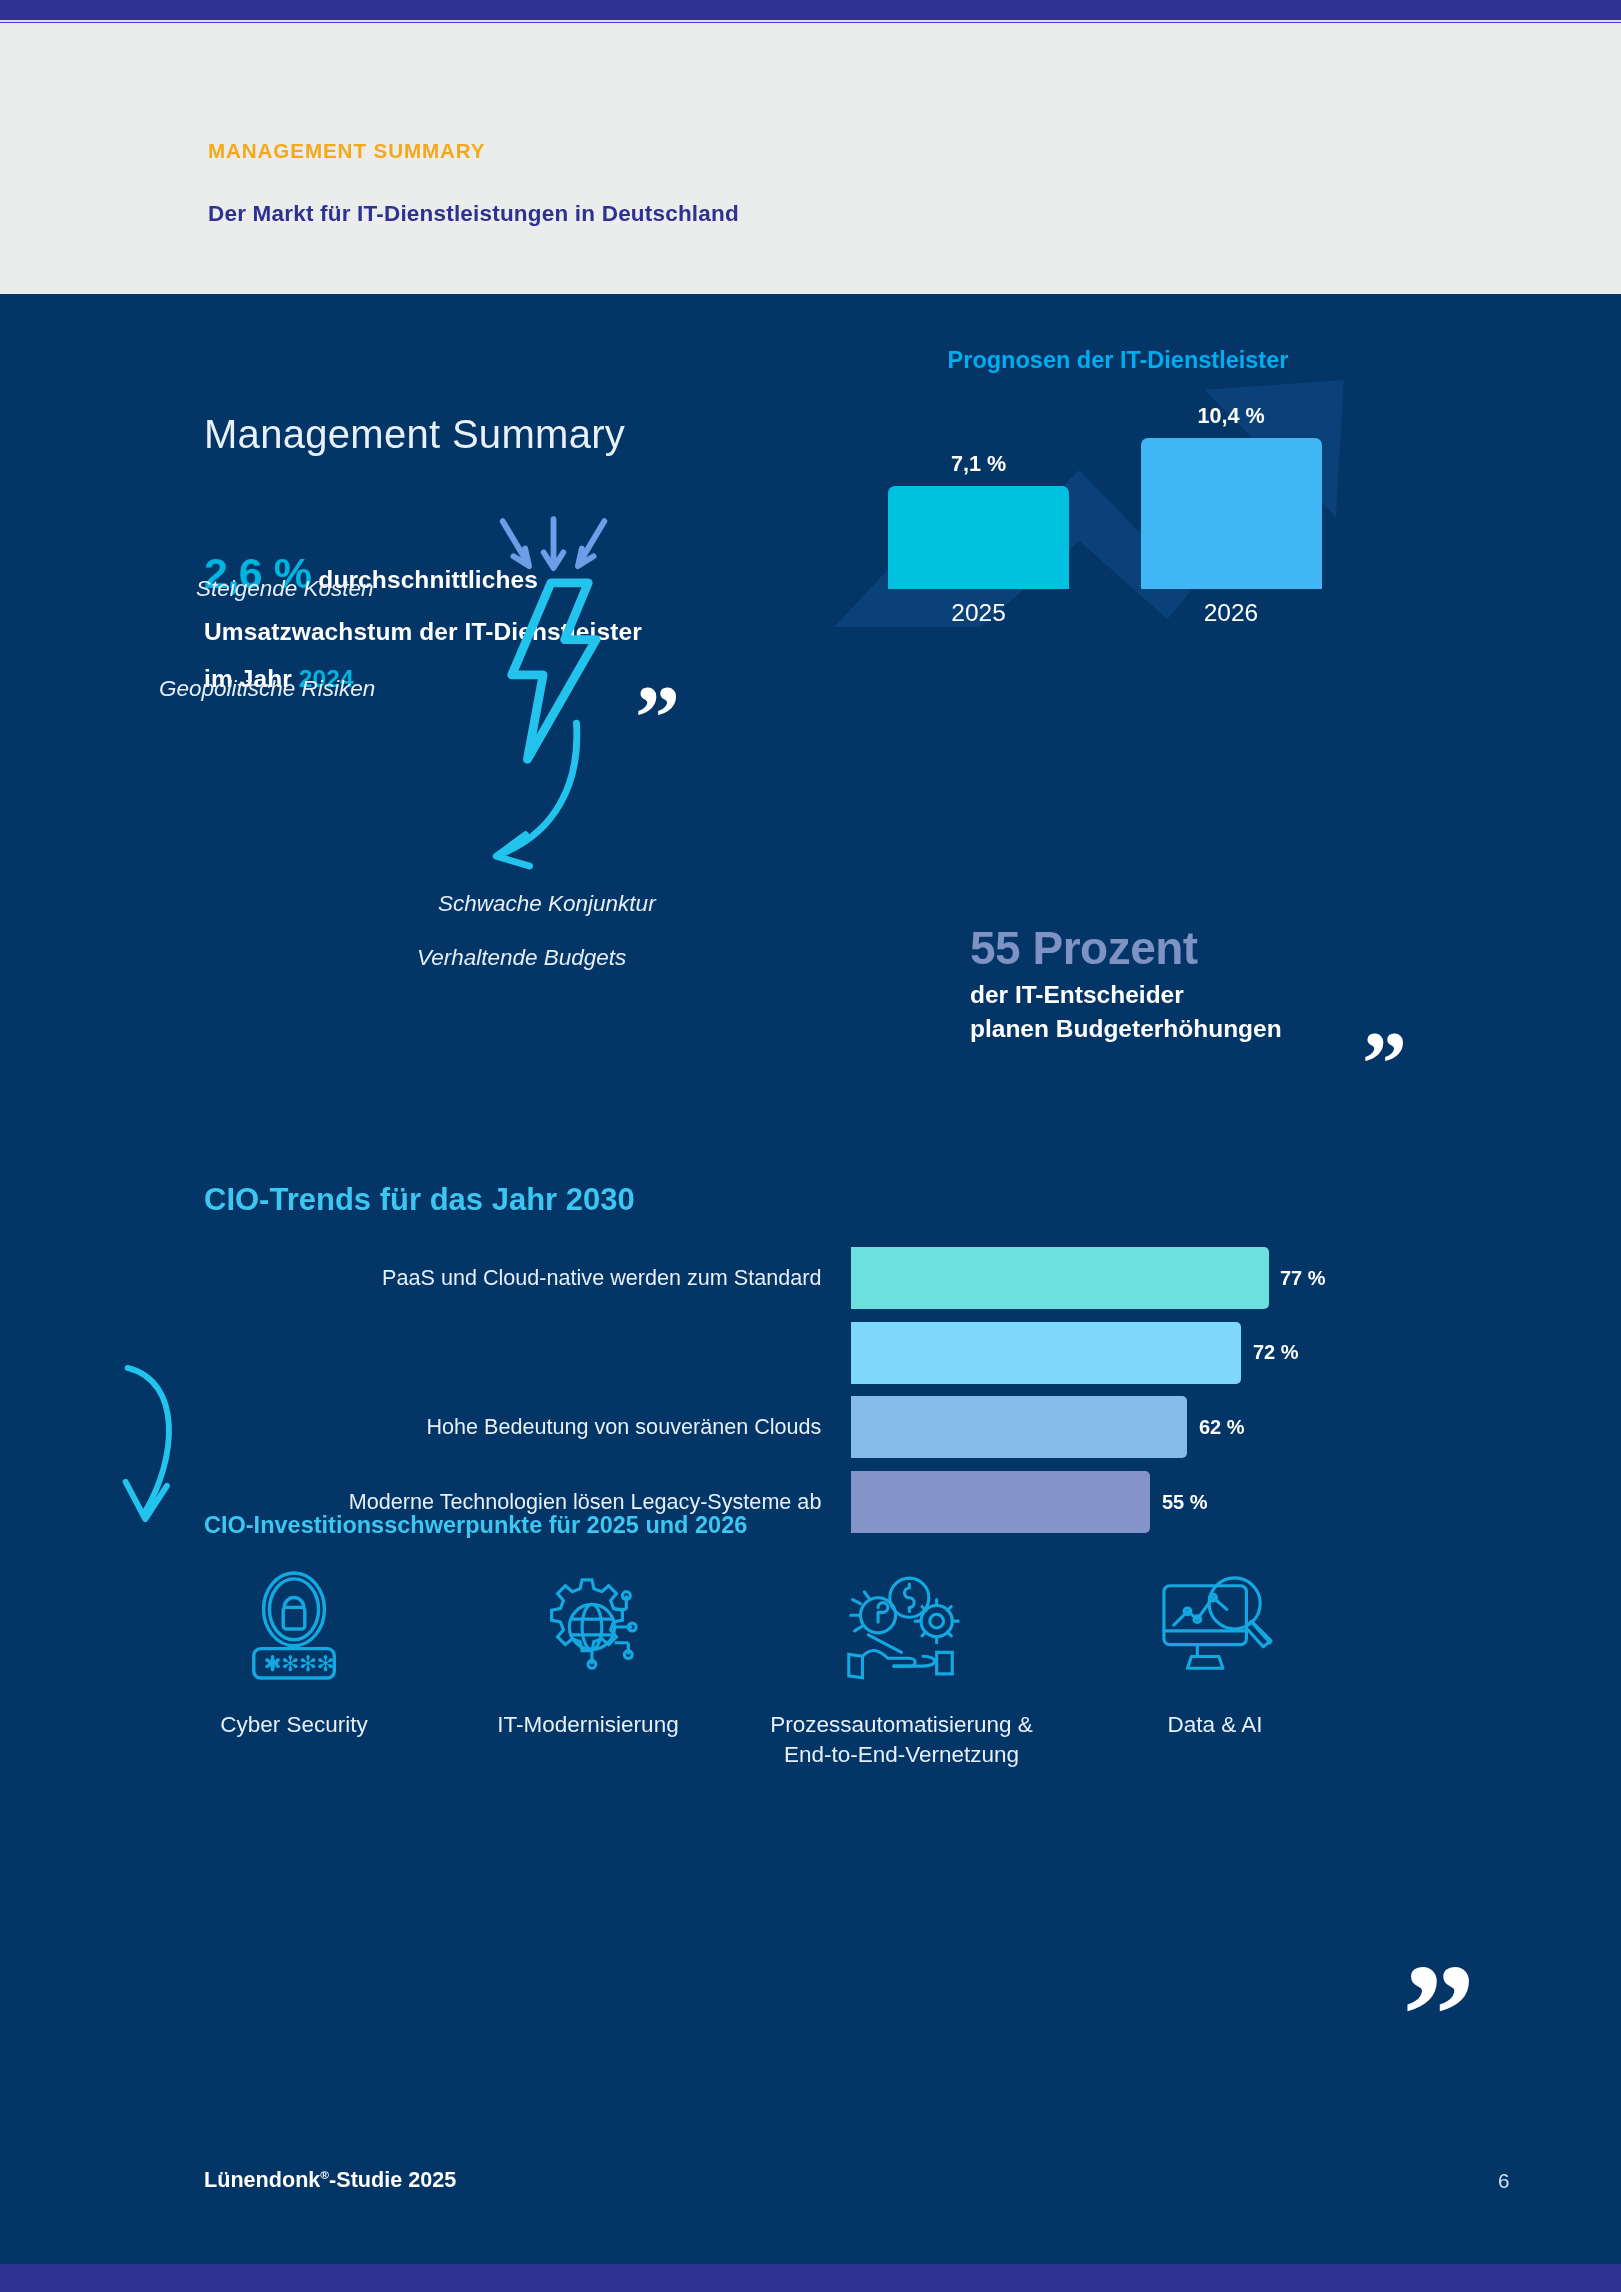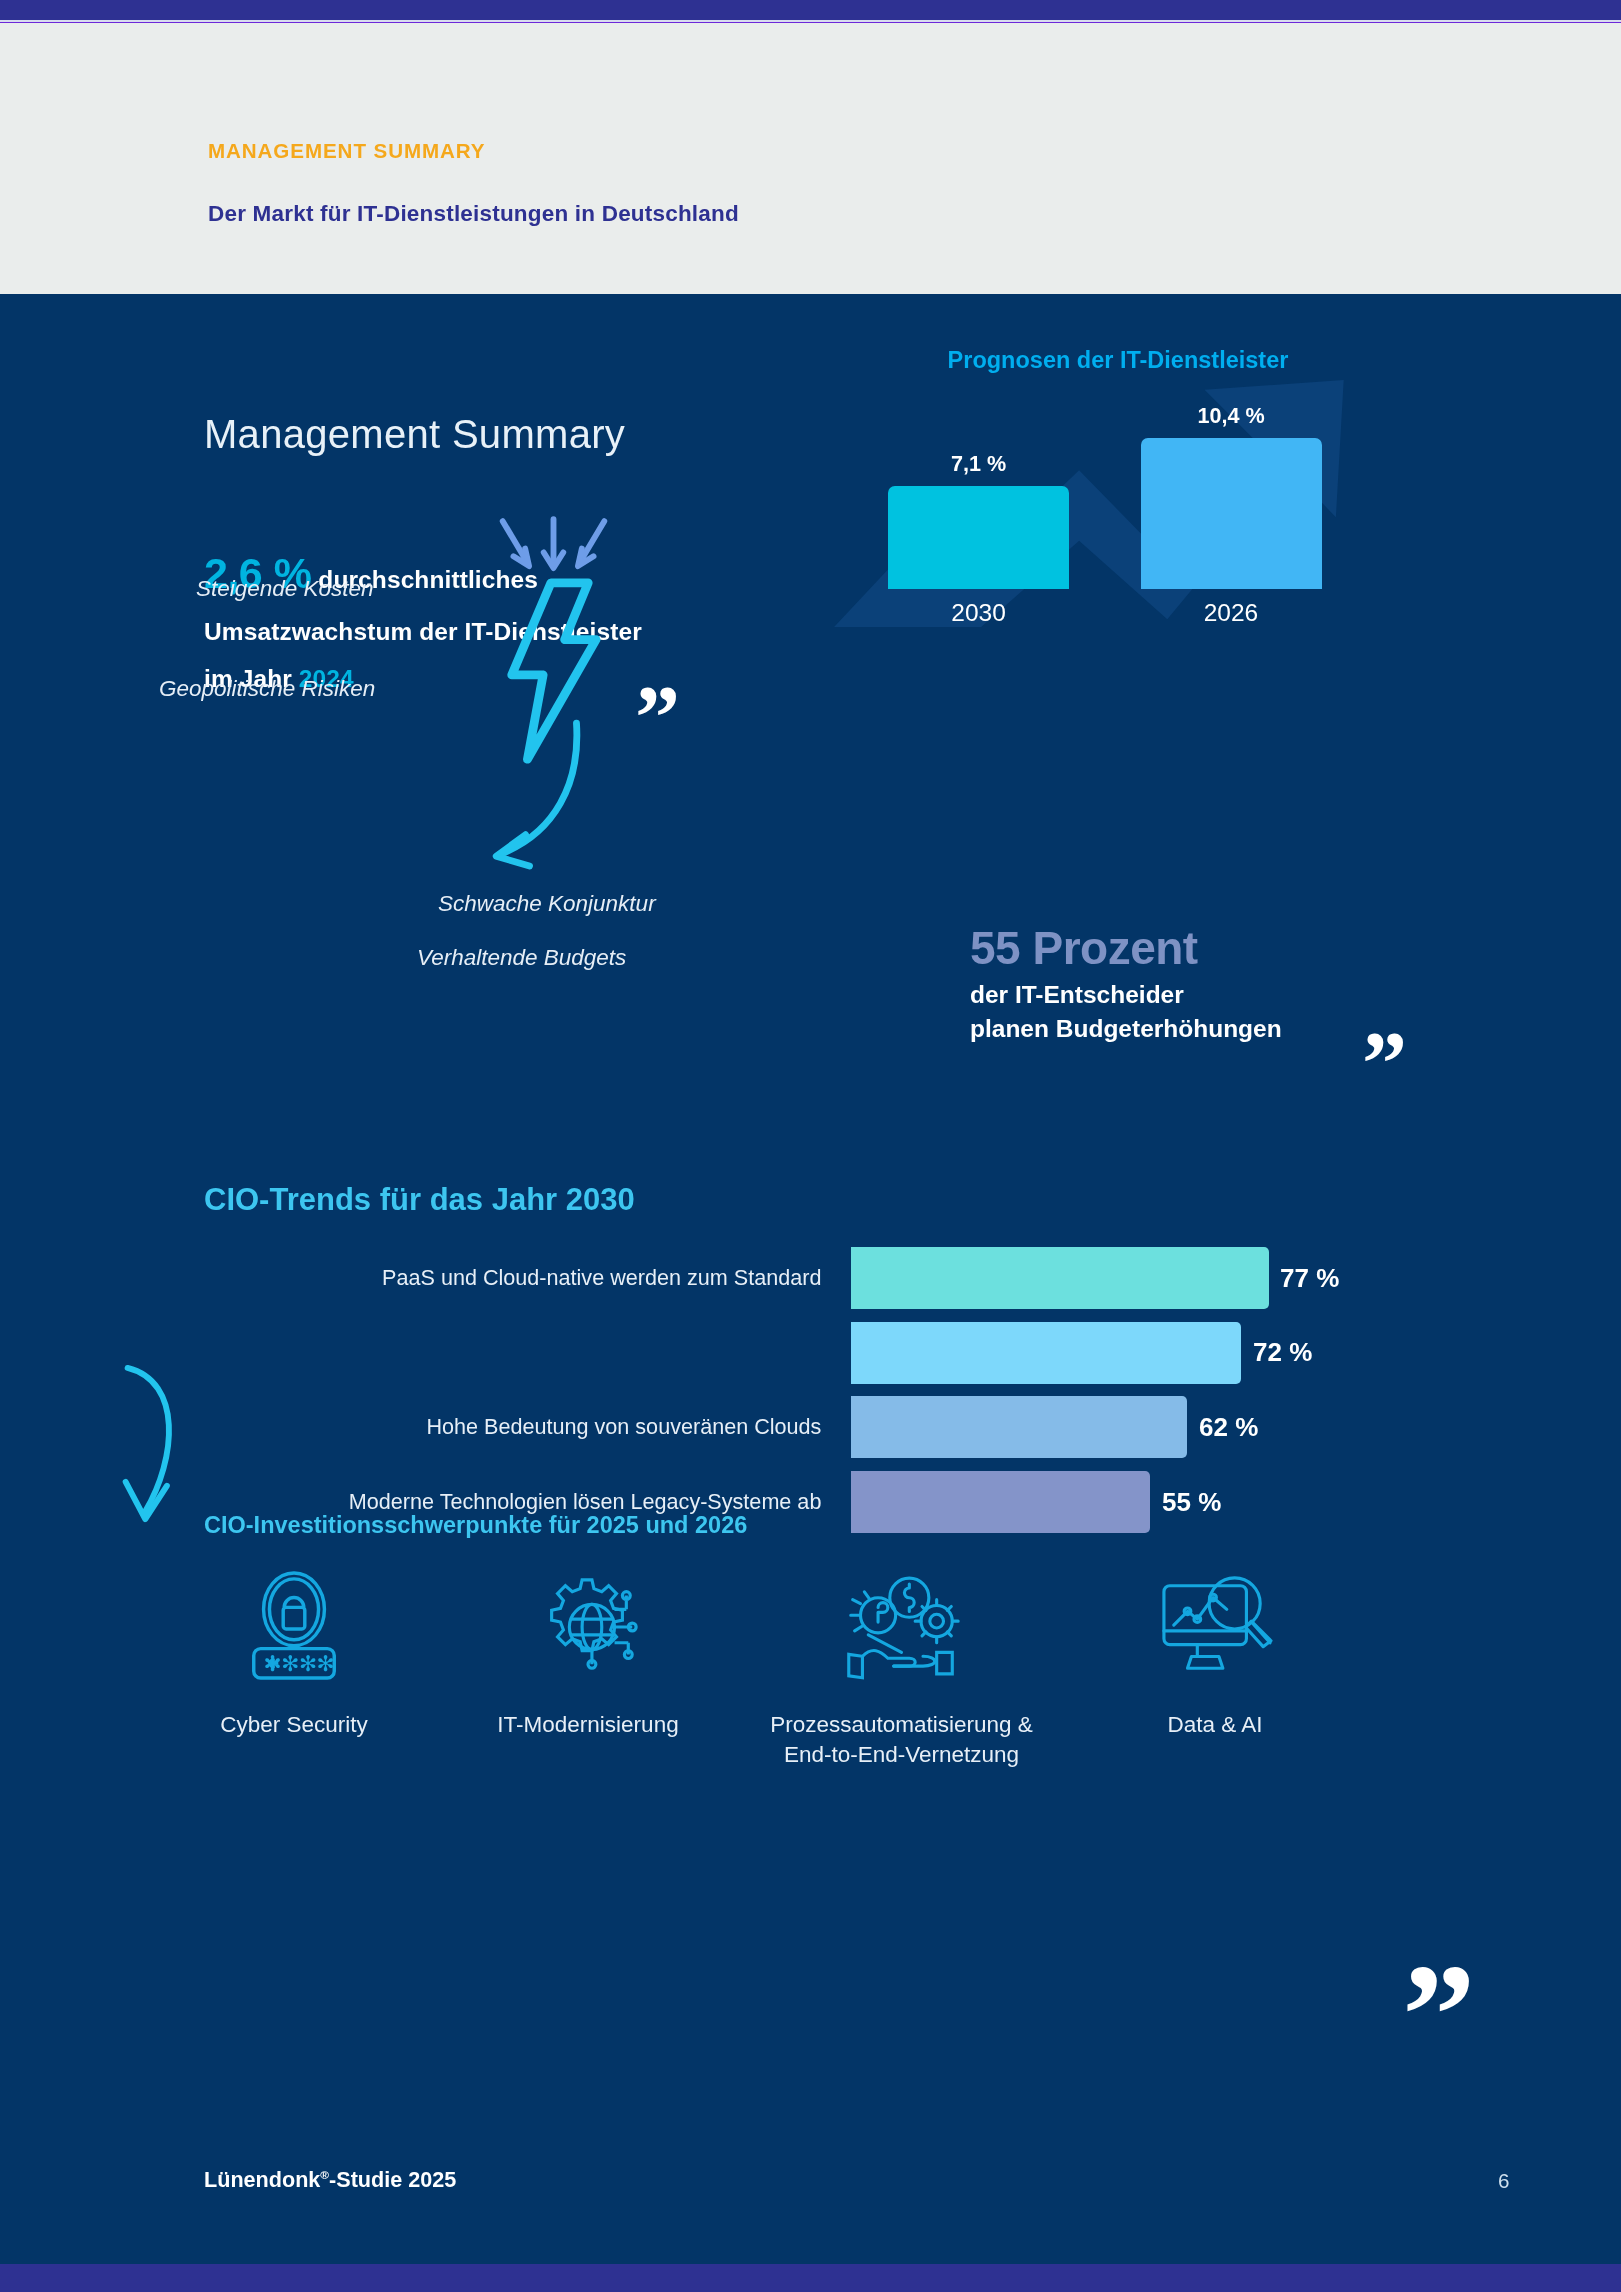--- a/index.html
+++ b/index.html
@@ -123,21 +123,21 @@
     position: absolute; left: 8px; top: 0; width: 627px; height: 62px;
     display: flex; align-items: center; justify-content: flex-end;
     font-size: 21.6px; color: #e7eff7; text-align: right; padding-right: 17.6px;
   }
   .trend-bar {
     position: absolute; left: 647px; top: 0; height: 62px;
     border-radius: 0 4.9px 4.9px 0;
   }
   .trend-pct {
     position: absolute; top: 0; height: 62px; display: flex; align-items: center;
-    font-size: 26px; font-weight: bold; color: #ffffff;
+    font-size: 20px; font-weight: bold; color: #ffffff;
   }
 
   
   .invest-title {
     position: absolute; left: 204px; top: 1218px;
     font-size: 23.5px; font-weight: bold; color: #3dc6f0;
   }
   .invest-row {
     position: absolute; left: 147px; top: 1274px; width: 1274px;
     display: flex; justify-content: flex-start;
@@ -199,21 +199,21 @@
         <svg width="549" height="294" viewBox="0 0 560 300">
           <g fill="#0b4179">
             <polygon points="0,300 60,236 150,236 250,140 330,222 430,110 378,58 520,48 512,188 466,140 340,292 250,212 150,300"></polygon>
           </g>
         </svg>
       </div>
       <div class="prog-title">Prognosen der IT-Dienstleister</div>
       <div class="bar-col" style="left:17.6px; width:196px;">
         <div class="bar-val">7,1 %</div>
         <div class="bar-rect" style="width:181px;height:103px;background:#00c2e0;"></div>
-        <div class="bar-year">2030</div>
+        <div class="bar-year">2025</div>
       </div>
       <div class="bar-col" style="left:270px; width:196px;">
         <div class="bar-val">10,4 %</div>
         <div class="bar-rect" style="width:181px;height:151px;background:#41b6f5;"></div>
         <div class="bar-year">2026</div>
       </div>
     </div>
 
     <div style="position:absolute;left:490px;top:279px;">
       <svg width="118" height="196" viewBox="0 0 120 200">

